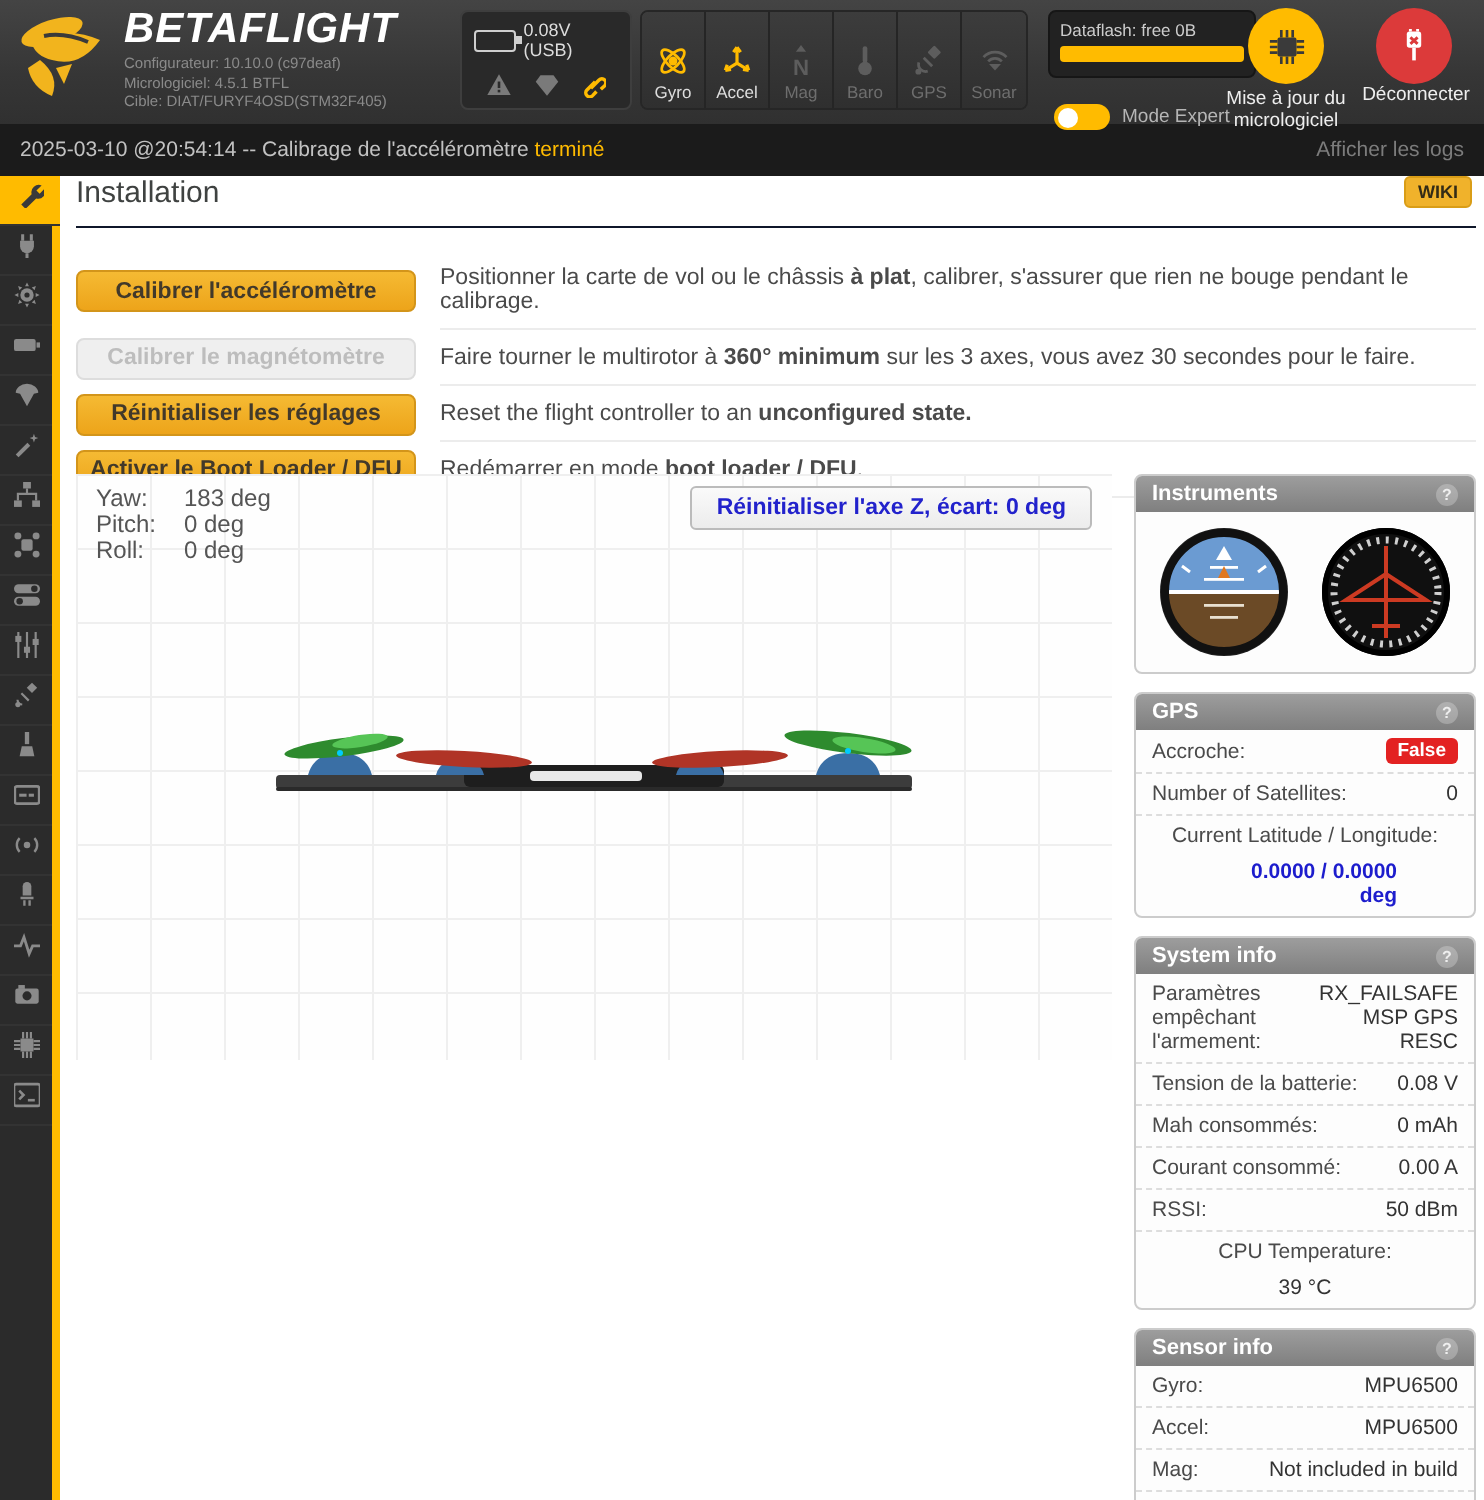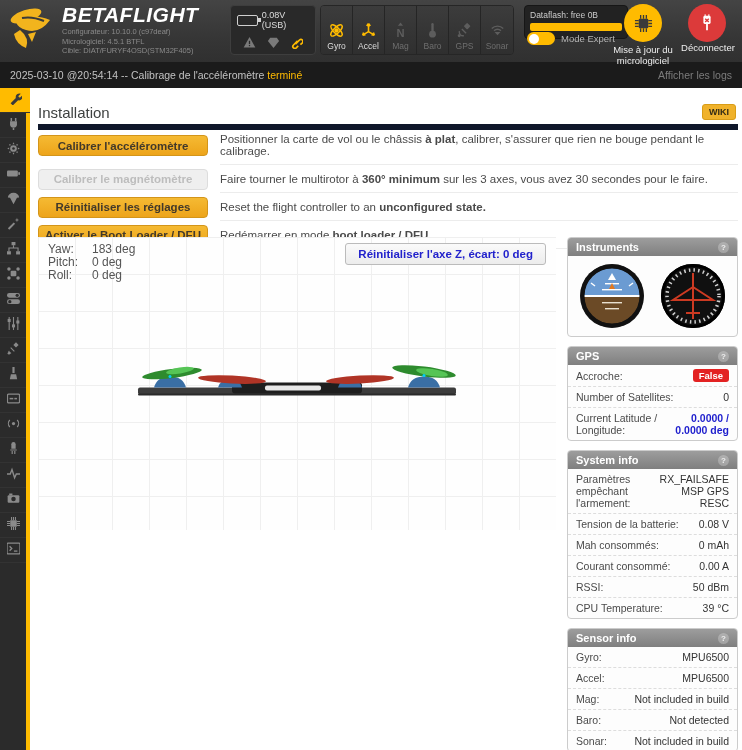--- a/index.html
+++ b/index.html
@@ -30,21 +30,21 @@
   .sensor-tile:last-child { border-right:none; }
   .sensor-tile svg { width:17px; height:17px; margin-bottom:2px; color:#5d5d5d; }
   .sensor-tile .slbl { font-size:8.5px; color:#6e6e6e; }
   .sensor-tile.on svg { color:#ffbb00; }
   .sensor-tile.on .slbl { color:#ddd; }
 
   .dataflash { position:absolute; left:524px; top:5px; width:104px; height:34px;
     background:#222; border:1px solid #161616; border-radius:4px; padding:4px 5px; }
   .df-lbl { font-size:8.5px; color:#ccc; margin-bottom:3px; }
   .df-bar { height:8px; background:#ffbb00; border-radius:2px; }
-  .expert-row { position:absolute; left:527px; top:32px; display:flex; align-items:center; gap:6px; }
+  .expert-row { position:absolute; left:527px; top:52px; display:flex; align-items:center; gap:6px; }
   .toggle { width:28px; height:13px; background:#ffbb00; border-radius:7px; position:relative; cursor:pointer; }
   .toggle-knob { position:absolute; left:2px; top:1.5px; width:10px; height:10px; background:#fff; border-radius:50%; }
   .expert-lbl { font-size:9.5px; color:#b5b5b5; }
 
   .hdr-circle { position:absolute; width:38px; height:38px; border-radius:50%; top:4px;
     display:flex; align-items:center; justify-content:center; cursor:pointer; z-index:6; }
   .circ-update { left:624px; background:#ffbb00; color:#3a3a3a; }
   .circ-disc { left:688px; background:#dc3a3a; color:#fff; }
   .circ-label { position:absolute; z-index:6; font-size:9.5px; color:#eee; text-align:center; line-height:11px; }
   .lbl-update { left:608px; top:44px; width:70px; }
@@ -60,21 +60,21 @@
   
   .sidebar { position:absolute; top:88px; left:0; bottom:0; width:30px; background:#2b2b2b;
     border-right:4px solid #ffbb00; z-index:2; }
   .side-item { width:26px; height:25px; display:flex; align-items:center; justify-content:center;
     color:#8a8a8a; cursor:pointer; border-bottom:1px solid #333; }
   .side-item svg { width:13px; height:13px; }
   .side-item.active { background:#ffbb00; color:#3a3a3a; width:30px; margin-right:-4px; }
 
   
   .content { position:absolute; left:30px; top:88px; right:0; bottom:0; background:#fff; }
-  .page-head { position:absolute; left:8px; right:4px; top:16px; height:26px; border-bottom:6px solid #0f172a; }
+  .page-head { position:absolute; left:8px; right:4px; top:0; height:26px; border-bottom:1px solid #0f172a; }
   .page-title { font-size:15px; color:#3f4241; }
   .wiki-btn { position:absolute; right:2px; top:0px; background:#f0b22b; color:#332b16; font-size:9px;
     font-weight:bold; border:1px solid #d99d17; border-radius:3px; padding:2px 6px; cursor:pointer; }
 
   .actions { position:absolute; left:8px; top:38px; width:700px; }
   .action-row { display:flex; align-items:center; min-height:28px; }
   .act-btn { width:170px; flex:0 0 170px; height:21px; border-radius:4px; font-size:11.5px; font-weight:bold;
     border:1px solid #d3951a; background:linear-gradient(#f5ba33,#eda41a); color:#42392a; cursor:pointer;
     font-family:"Liberation Sans",sans-serif; }
   .act-btn.disabled { background:#efefef; border:1px solid #ddd; color:#bdbdbd; cursor:default; }
@@ -95,21 +95,21 @@
 
   
   .rightcol { position:absolute; left:537px; top:149px; width:171px; display:flex; flex-direction:column; gap:9px; }
   .panel { border:1px solid #ccc; border-radius:4px; background:#fdfdfd; overflow:hidden; }
   .panel-head { background:linear-gradient(#9d9d9d,#7f7f7f); color:#fff; font-weight:bold; font-size:11px;
     padding:3px 8px; display:flex; justify-content:space-between; align-items:center; }
   .help-dot { width:11px; height:11px; border-radius:50%; background:rgba(255,255,255,.25); color:#eee;
     font-size:8px; display:flex; align-items:center; justify-content:center; cursor:pointer; }
   .prow { display:flex; justify-content:space-between; align-items:center; gap:6px;
     padding:4px 8px; font-size:10.5px; color:#4a4a4a; border-bottom:1px dashed #ddd; }
-  .prow:last-child { border-bottom:none; }
+  .prow:last-child { border-bottom:none;flex-direction:column; }
   .prow .pv { text-align:right; color:#333; }
   .prow .pv.badge { background:#e32222; color:#fff; font-weight:bold; font-size:9.5px;
     border-radius:3px; padding:1px 6px; cursor:pointer; }
   .prow .pv.link { color:#1d1dcd; font-weight:bold; max-width:92px; }
   .prow .pv.wrapv { max-width:96px; }
   .instr-body { display:flex; justify-content:space-around; align-items:center; padding:7px 4px; }
 </style>
 </head>
 <body>
 

